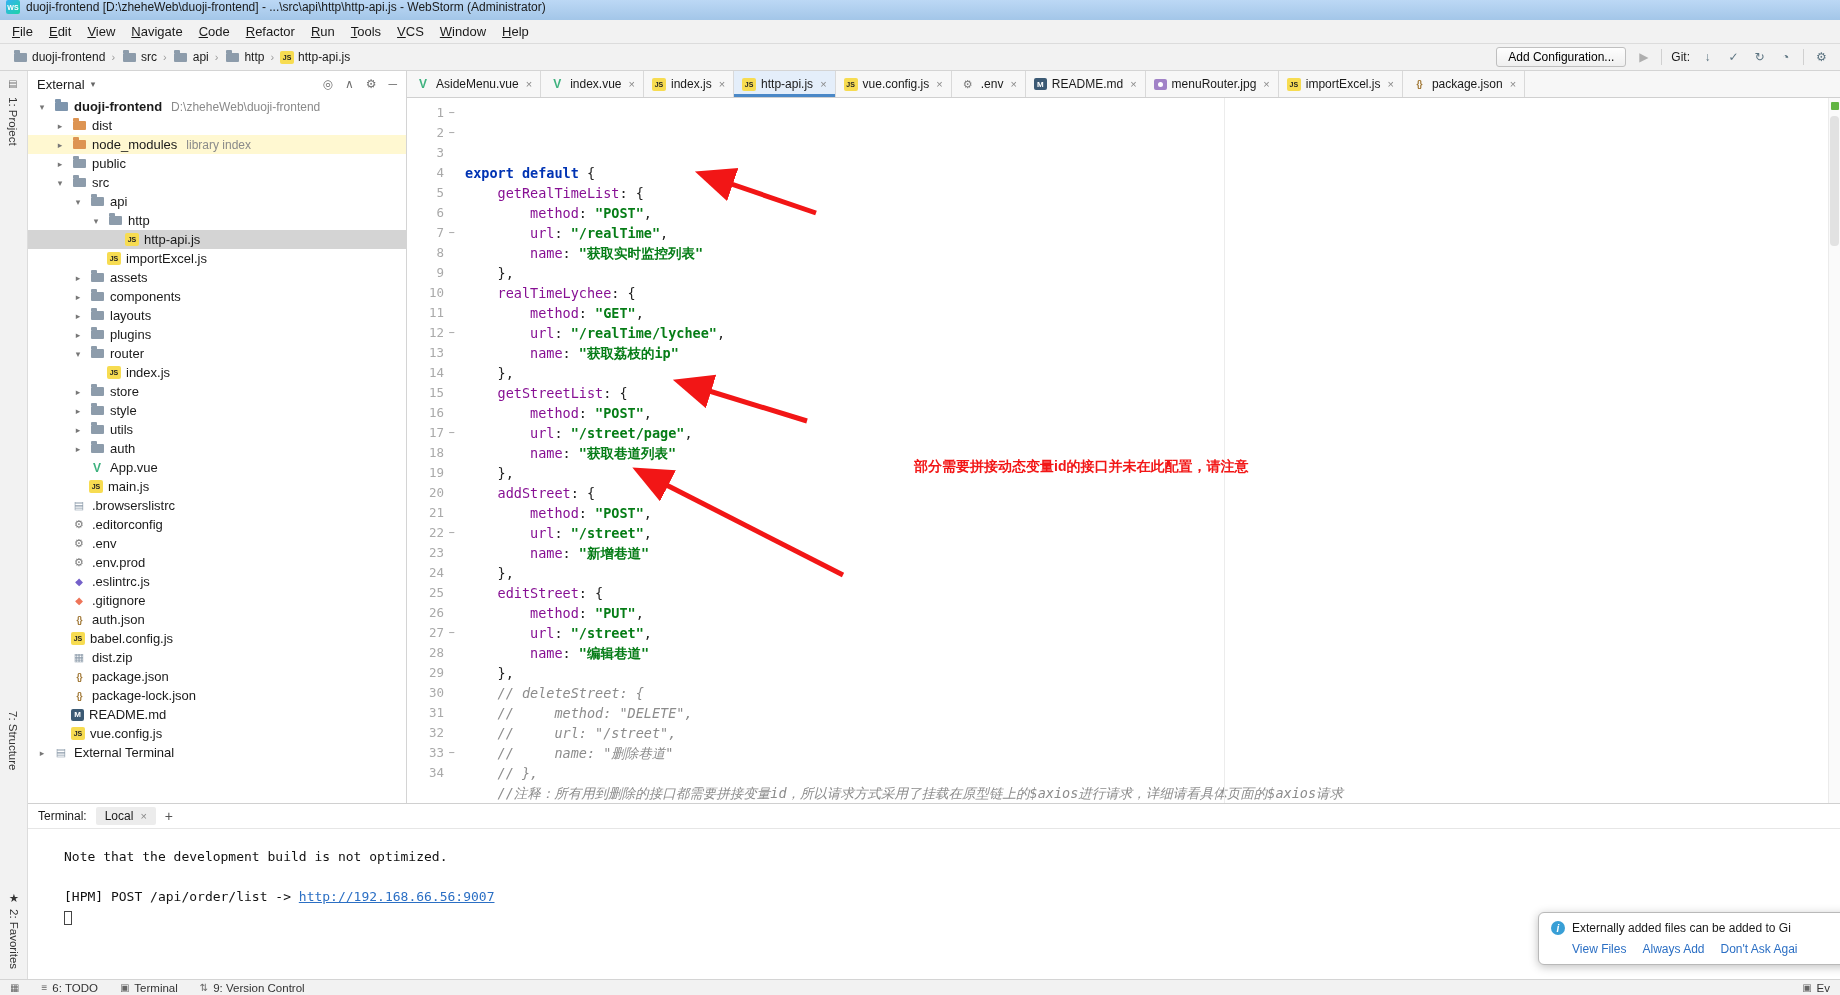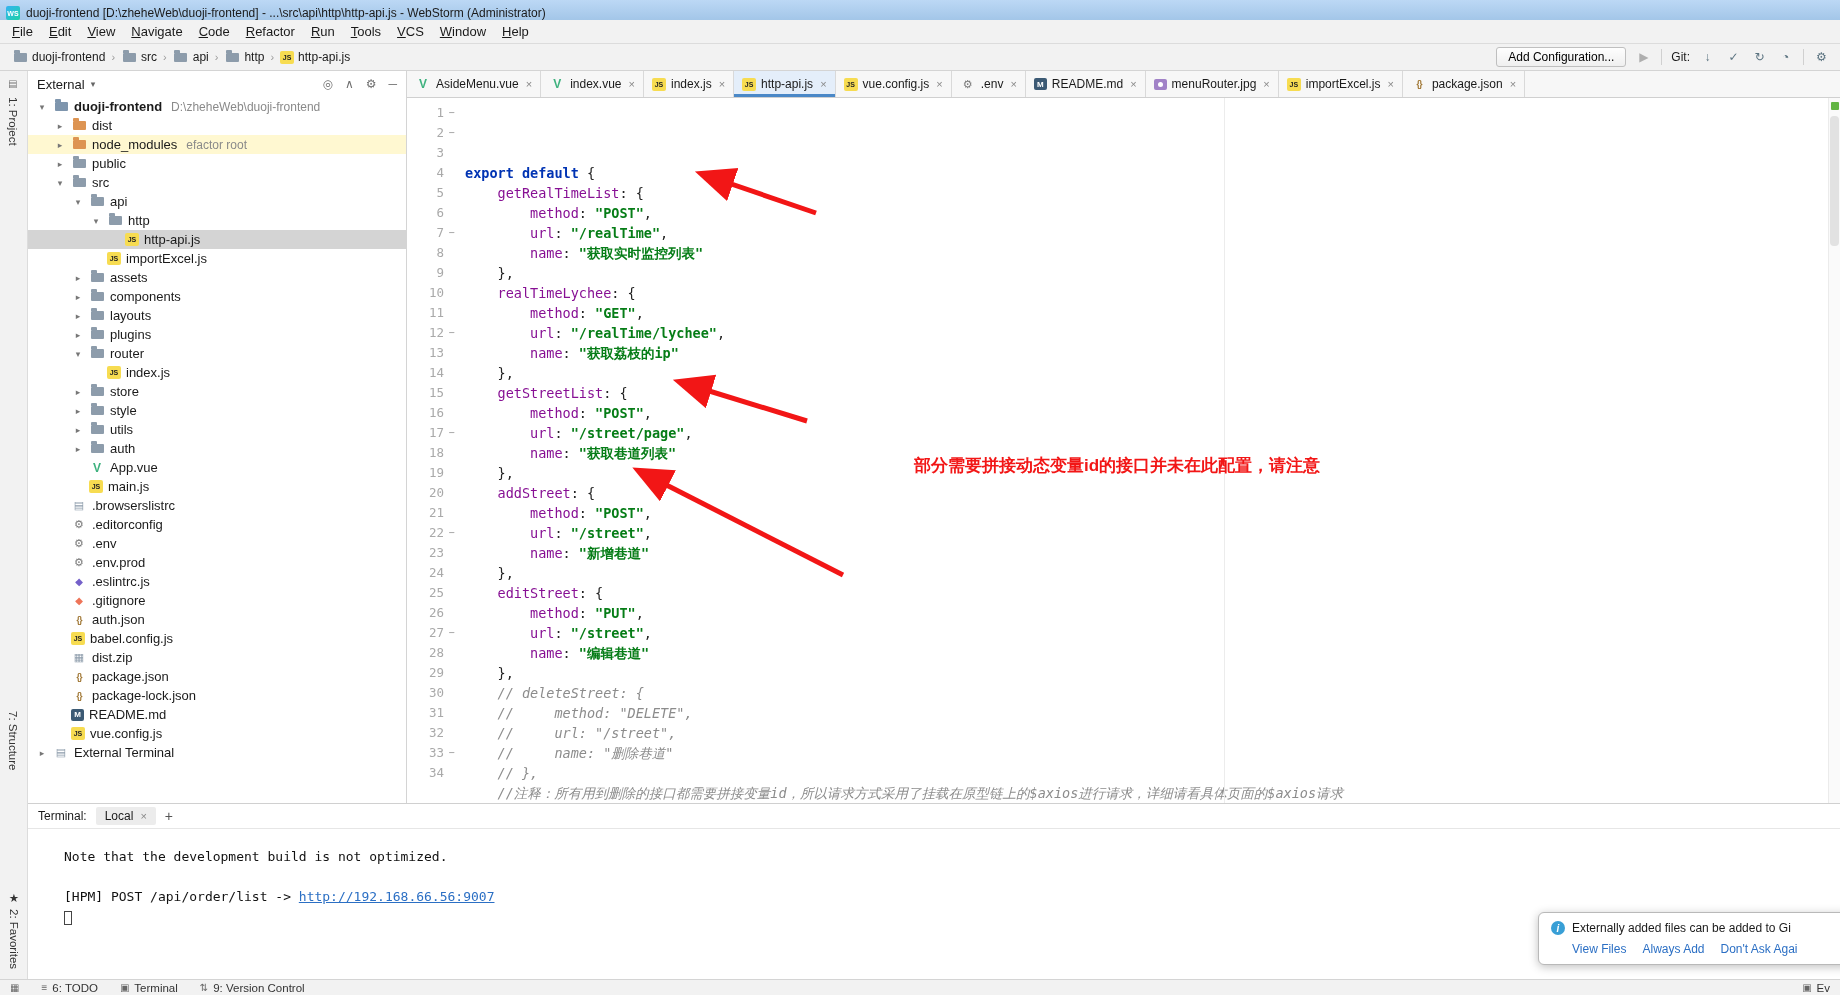--- a/index.html
+++ b/index.html
@@ -1,20 +1,20 @@
 <!DOCTYPE html>
 <html><head>
 <meta charset="utf-8">
 <style>
   * { box-sizing: border-box; margin: 0; padding: 0; }
   body { width: 1840px; height: 995px; position: relative; overflow: hidden;
          font-family: "Liberation Sans", "DejaVu Sans", sans-serif; font-size: 13px; background: #fff; color: #1a1a1a; }
 
   
-  .titlebar { height: 20px; background: linear-gradient(#bcd8f5,#a3c6e8); display: flex; align-items: flex-end; gap: 6px; padding: 0 6px; font-size: 12px; }
+  .titlebar { height: 20px; background: linear-gradient(#bcd8f5,#a3c6e8); display: flex; align-items: flex-start; gap: 6px; padding: 0 6px; font-size: 12px; }
   .ws-icon { width: 14px; height: 14px; border-radius: 2px; background: linear-gradient(135deg,#35b2f3,#1dd3a6); color: #fff; font-size: 7px; font-weight: bold; display: flex; align-items: center; justify-content: center; flex: none; }
   .menubar { height: 24px; background: #f2f2f2; display: flex; align-items: center; padding: 0 4px; font-size: 13px; border-bottom: 1px solid #dcdcdc; }
   .menu-item { padding: 3px 8px; }
   .toolbar { height: 27px; background: #f2f2f2; border-bottom: 1px solid #d4d4d4; display: flex; align-items: center; padding: 0 10px; font-size: 12px; }
   .crumbs { display: flex; align-items: center; gap: 2px; }
   .crumb { display: flex; align-items: center; gap: 4px; padding: 0 2px; }
   .crumb-sep { color: #9a9a9a; font-size: 11px; padding: 0 2px; }
   .toolbar-right { margin-left: auto; display: flex; align-items: center; gap: 9px; }
   .add-config { border: 1px solid #bfbfbf; background: linear-gradient(#fefefe,#efefef); border-radius: 3px; padding: 2px 11px; font-size: 12px; }
   .tbi { color: #5b7380; font-size: 12px; width: 17px; text-align: center; }
@@ -76,21 +76,21 @@
   .gline .fold { width: 15px; text-align: center; color: #9a9a9a; font-size: 10px; }
   .code { flex: 1; padding: 5px 0 0 6px; position: relative; white-space: pre; overflow: hidden; }
   .cline { height: 20px; }
   .tok-k { color: #0033b3; font-weight: bold; }
   .tok-p { color: #871094; }
   .tok-s { color: #067d17; font-weight: bold; }
   .tok-t { color: #222; }
   .tok-c { color: #8c8c8c; font-style: italic; }
   .margin-line { position: absolute; top: 0; bottom: 0; left: 765px; width: 1px; background: #ececec; }
   .arrows { position: absolute; inset: 0; pointer-events: none; z-index: 4; }
-  .note { position: absolute; left: 507px; top: 358px; color: #f21616; font-size: 17px; font-weight: bold; white-space: nowrap; z-index: 5; font-family: "Liberation Sans", sans-serif; text-align: center; }
+  .note { position: absolute; left: 507px; top: 358px; color: #f21616; font-size: 14px; font-weight: bold; white-space: nowrap; z-index: 5; font-family: "Liberation Sans", sans-serif; text-align: center; }
   .estripe { position: absolute; right: 0; top: 0; bottom: 0; width: 12px; background: #fafafa; border-left: 1px solid #ebebeb; }
   .estripe .ok { position: absolute; top: 4px; left: 2px; width: 8px; height: 8px; background: #62b543; border-radius: 1px; }
   .estripe .thumb { position: absolute; top: 18px; left: 1px; width: 9px; height: 130px; background: #e2e2e2; border-radius: 4px; }
 
   
   .terminal { height: 176px; border-top: 1px solid #d0d0d0; display: flex; flex-direction: column; background: #fff; }
   .term-head { height: 25px; flex: none; display: flex; align-items: center; gap: 9px; padding: 0 10px; font-size: 12px; border-bottom: 1px solid #e6e6e6; }
   .term-tab { display: flex; align-items: center; gap: 5px; padding: 2px 9px; background: #ececec; border-radius: 2px; }
   .term-add { color: #555; font-size: 14px; }
   .term-body { flex: 1; font-family: "DejaVu Sans Mono", "Liberation Mono", monospace; font-size: 13px; line-height: 20px; padding: 18px 0 0 36px; color: #111; }
@@ -227,21 +227,21 @@
                 <i></i>
               </span>
               <span class="tlabel">dist</span>
             </div>
             <div class="trow hl" style="padding-left: 26px;">
               <span class="arrow">▸</span>
               <span class="ic ic-folder-ex">
                 <i></i>
               </span>
               <span class="tlabel">node_modules</span>
-              <span class="tsub">efactor root</span>
+              <span class="tsub">library index</span>
             </div>
             <div class="trow" style="padding-left: 26px;">
               <span class="arrow">▸</span>
               <span class="ic ic-folder">
                 <i></i>
               </span>
               <span class="tlabel">public</span>
             </div>
             <div class="trow" style="padding-left: 26px;">
               <span class="arrow">▾</span>

